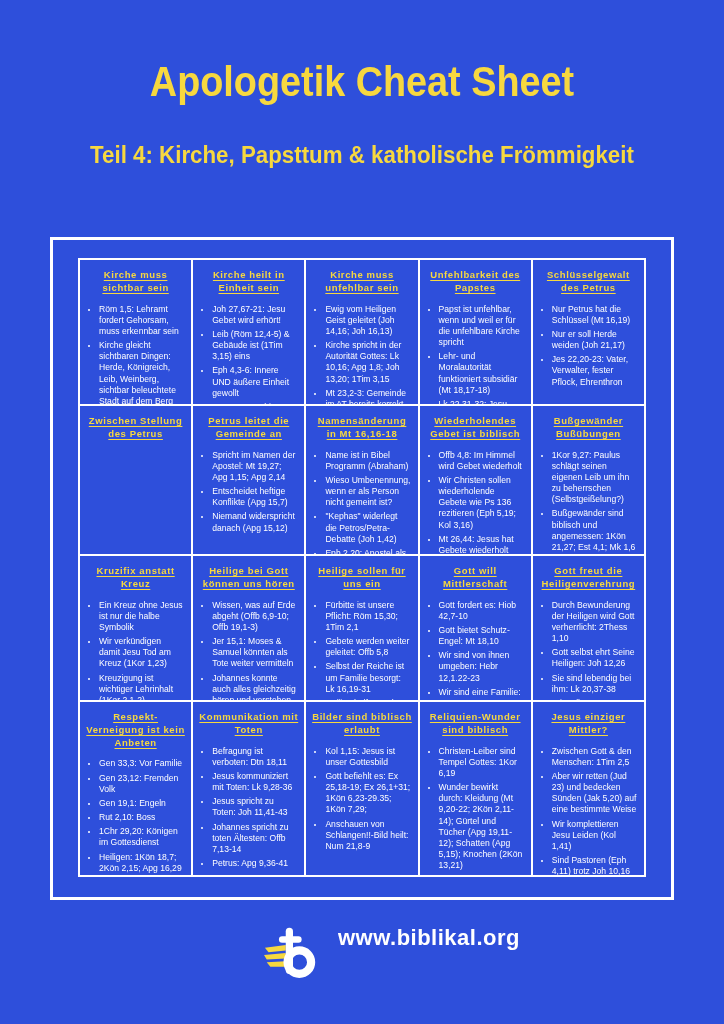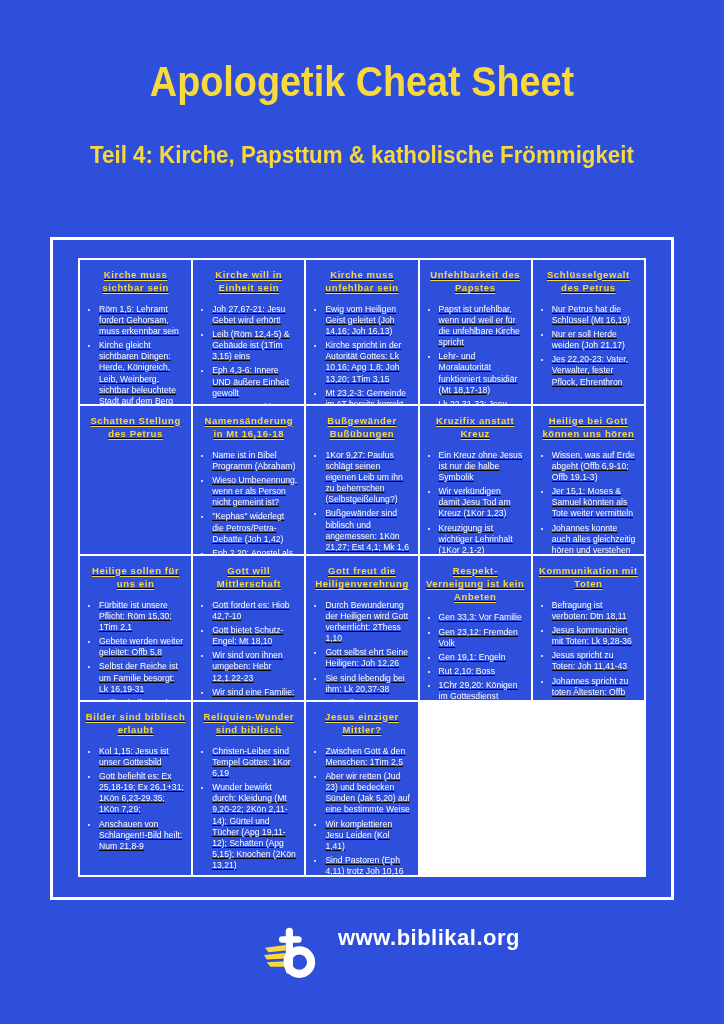--- a/index.html
+++ b/index.html
@@ -41,21 +41,20 @@
   }
   .grid{
     width:100%;height:619px;
     display:grid;
     grid-template-columns:repeat(5,1fr);
     grid-template-rows:144px 148px 144px auto;
     gap:2px;
     background:#FFFFFF;
     padding:2px;
     box-sizing:border-box;
-    text-decoration:underline;
   }
   .cell{
     background:#2E4FDB;
     padding:7px 5px 6px 5px;
     overflow:hidden;
   }
   .cell-title{
     color:#F7D83F;
     font-size:9.5px;
     font-weight:700;
@@ -105,21 +104,21 @@
   <div class="frame">
     <div class="grid">
         <div class="cell">
           <div class="cell-title">Kirche muss sichtbar sein</div>
           <ul>
             <li>Röm 1,5: Lehramt fordert Gehorsam, muss erkennbar sein</li>
             <li>Kirche gleicht sichtbaren Dingen: Herde, Königreich, Leib, Weinberg, sichtbar beleuchtete Stadt auf dem Berg (Mt 5,14)</li>
           </ul>
         </div>
         <div class="cell">
-          <div class="cell-title">Kirche will in Einheit sein</div>
+          <div class="cell-title">Kirche heilt in Einheit sein</div>
           <ul>
             <li>Joh 27,67-21: Jesu Gebet wird erhört!</li>
             <li>Leib (Röm 12,4-5) &amp; Gebäude ist (1Tim 3,15) eins</li>
             <li>Eph 4,3-6: Innere UND äußere Einheit gewollt</li>
             <li>1Kor 1,10: Schismen sind verboten</li>
           </ul>
         </div>
         <div class="cell">
           <div class="cell-title">Kirche muss unfehlbar sein</div>
           <ul>
@@ -138,29 +137,45 @@
         </div>
         <div class="cell">
           <div class="cell-title">Schlüsselgewalt des Petrus</div>
           <ul>
             <li>Nur Petrus hat die Schlüssel (Mt 16,19)</li>
             <li>Nur er soll Herde weiden (Joh 21,17)</li>
             <li>Jes 22,20-23: Vater, Verwalter, fester Pflock, Ehrenthron</li>
           </ul>
         </div>
         <div class="cell">
-          <div class="cell-title">Schatten Stellung des Petrus</div>
+          <div class="cell-title">Zwischen Stellung des Petrus</div>
+        </div>
+        <div class="cell">
+          <div class="cell-title">Petrus leitet die Gemeinde an</div>
+          <ul>
+            <li>Spricht im Namen der Apostel: Mt 19,27; Apg 1,15; Apg 2,14</li>
+            <li>Entscheidet heftige Konflikte (Apg 15,7)</li>
+            <li>Niemand widerspricht danach (Apg 15,12)</li>
+          </ul>
         </div>
         <div class="cell">
           <div class="cell-title">Namensänderung in Mt 16,16-18</div>
           <ul>
             <li>Name ist in Bibel Programm (Abraham)</li>
             <li>Wieso Umbenennung, wenn er als Person nicht gemeint ist?</li>
             <li>"Kephas" widerlegt die Petros/Petra-Debatte (Joh 1,42)</li>
             <li>Eph 2,20: Apostel als Fundament</li>
+          </ul>
+        </div>
+        <div class="cell">
+          <div class="cell-title">Wiederholendes Gebet ist biblisch</div>
+          <ul>
+            <li>Offb 4,8: Im Himmel wird Gebet wiederholt</li>
+            <li>Wir Christen sollen wiederholende Gebete wie Ps 136 rezitieren (Eph 5,19; Kol 3,16)</li>
+            <li>Mt 26,44: Jesus hat Gebete wiederholt</li>
           </ul>
         </div>
         <div class="cell">
           <div class="cell-title">Bußgewänder Bußübungen</div>
           <ul>
             <li>1Kor 9,27: Paulus schlägt seinen eigenen Leib um ihn zu beherrschen (Selbstgeißelung?)</li>
             <li>Bußgewänder sind biblisch und angemessen: 1Kön 21,27; Est 4,1; Mk 1,6</li>
           </ul>
         </div>
         <div class="cell">

